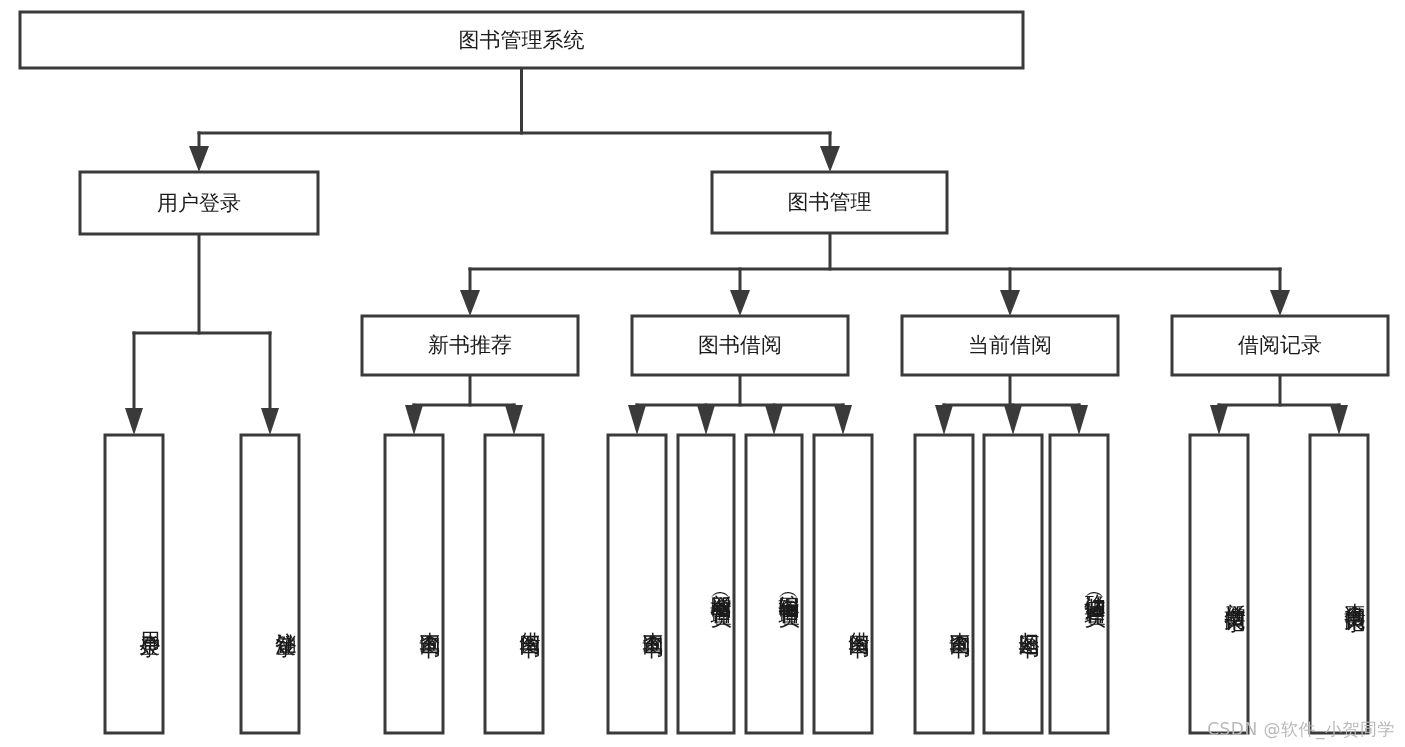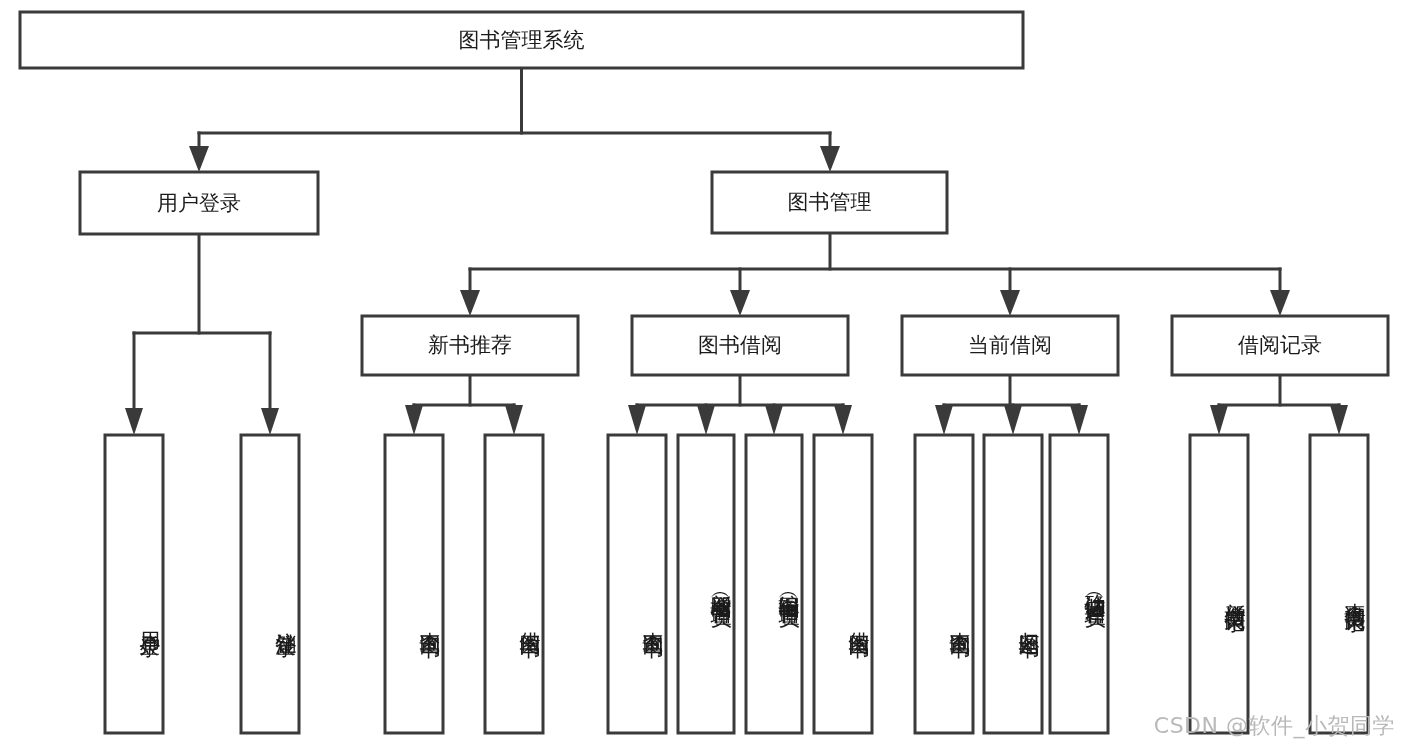--- a/index.html
+++ b/index.html
@@ -63,21 +63,21 @@
     align-items: flex-start;
     justify-content: center;
     pointer-events: none;
     overflow: hidden;
   }
   .watermark {
     position: absolute;
     right: 10px;
     bottom: 6px;
     font-family: "DejaVu Sans", "Liberation Sans", sans-serif;
-    font-size: 22px;
+    font-size: 17px;
     color: #b9b9b9;
     letter-spacing: 0.5px;
     white-space: nowrap;
   }
 </style>
 </head>
 <body>
 
 <div id="diagram-root">
 

